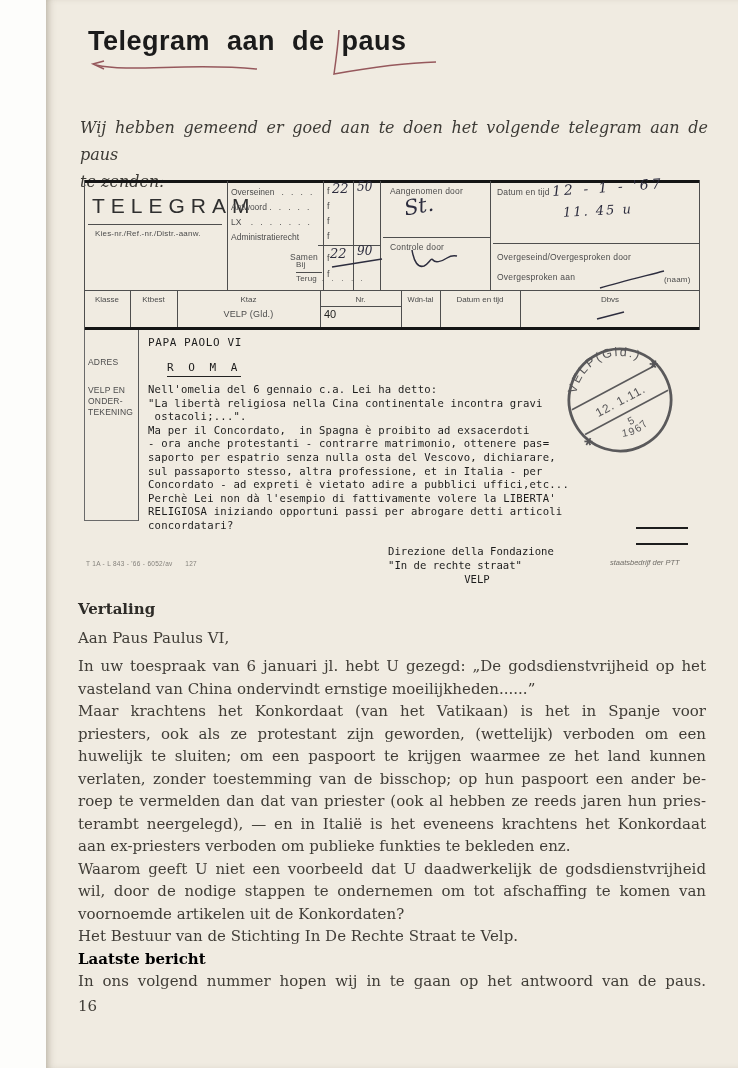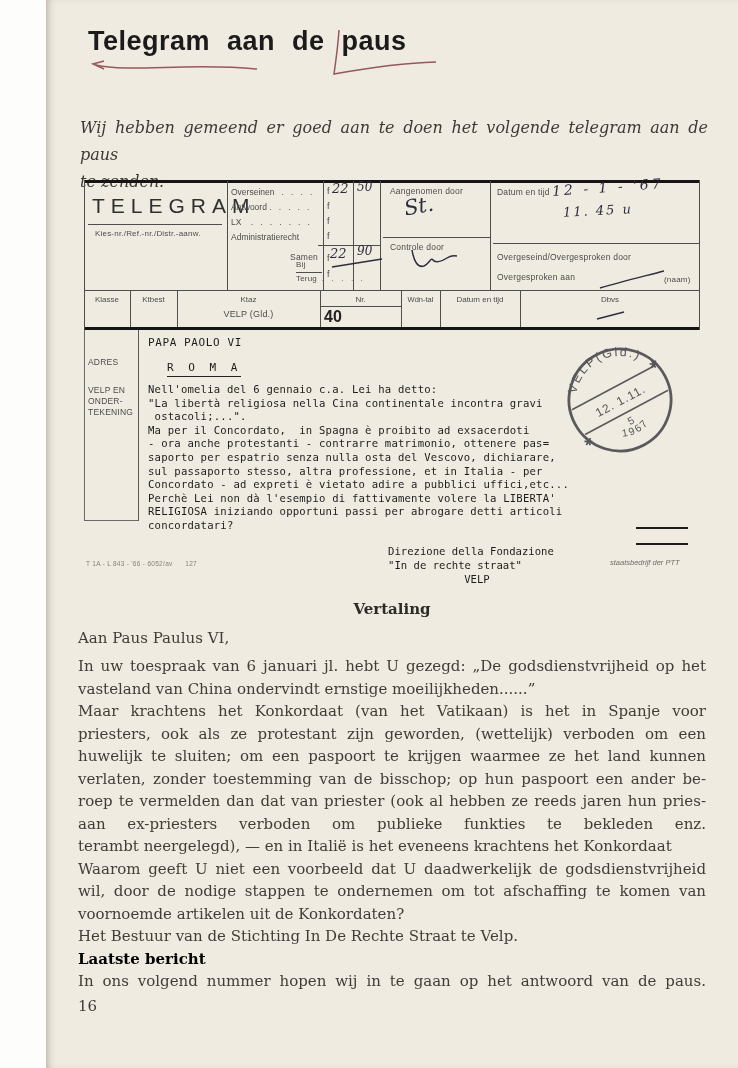--- a/index.html
+++ b/index.html
@@ -21,21 +21,21 @@
   .col-h{position:absolute;top:295px;font-size:8px;color:#4c4c4c;text-align:center;}
   .ink{position:absolute;font-family:"DejaVu Serif",serif;font-style:italic;color:#2d2d3e;}
   .mono{position:absolute;font-family:"DejaVu Sans Mono",monospace;color:#1c1c1c;}
   .msg{white-space:pre;font-size:10.6px;line-height:13.6px;letter-spacing:.2px;}
   .msg > div{white-space:pre;}
   .sig{width:178px;font-size:10.6px;line-height:14px;}
   .sig > div:last-child{text-align:center;}
   .brand{position:absolute;left:92px;top:194px;font-size:21px;letter-spacing:6px;color:#2f2f2f;font-weight:500;}
   .vertaling{position:absolute;left:78px;top:598px;width:628px;font-family:"DejaVu Serif",serif;
              font-size:15px;line-height:22.5px;color:#403d37;}
-  .v-head{text-align:center;font-weight:bold;margin-bottom:6px;color:#2e2c28;}
+  .v-head{text-align:left;font-weight:bold;margin-bottom:6px;color:#2e2c28;}
   .v-salut{margin-bottom:6px;}
   .para > div{text-align:justify;}
   .para > div:not(:last-child){text-align-last:justify;}
   .para.stretch > div{text-align-last:justify;}
   .v-laatste{text-align:left;font-weight:bold;color:#000000;}
   .pagenum{margin-top:2px;}
   svg{position:absolute;pointer-events:none;}
   .stampsvg{left:556px;top:336px;opacity:.82;}
   .stamp-text{font-family:"Liberation Sans",sans-serif;fill:#35353a;}
 </style>
@@ -121,21 +121,21 @@
   <div class="formlabel" style="left:664px;top:275px;font-size:8px">(naam)</div>
 
   <div class="col-h" style="left:84px;width:46px">Klasse</div>
   <div class="col-h" style="left:130px;width:47px">Ktbest</div>
   <div class="col-h" style="left:177px;width:143px">Ktaz</div>
   <div class="col-h" style="left:320px;width:81px">Nr.</div>
   <div class="col-h" style="left:401px;width:39px;font-size:7.5px">Wdn-tal</div>
   <div class="col-h" style="left:440px;width:80px">Datum en tijd</div>
   <div class="col-h" style="left:520px;width:180px">Dbvs</div>
   <div class="formlabel" style="left:177px;top:309px;width:143px;text-align:center;font-size:9px">VELP (Gld.)</div>
-  <div class="abs" style="left:324px;top:308px;font-size:16px;font-weight:700;color:#222">40</div>
+  <div class="abs" style="left:324px;top:308px;font-size:11px;font-weight:400;color:#222">40</div>
 
   <div class="formlabel" style="left:88px;top:357px">ADRES</div>
   <div class="formlabel" style="left:88px;top:385px;line-height:11px">
       <div>VELP EN</div>
       <div>ONDER-</div>
       <div>TEKENING</div>
     </div>
 
   <div class="mono" style="left:148px;top:336px;font-size:11px;letter-spacing:.6px">PAPA PAOLO VI</div>
   <div class="mono" style="left:167px;top:361px;font-size:11px;letter-spacing:4px;border-bottom:1.2px solid #222;padding-bottom:2px">R O M A</div>
@@ -187,22 +187,22 @@
     <div class="para">
         <div>In uw toespraak van 6 januari jl. hebt U gezegd: „De godsdienstvrijheid op het</div>
         <div>vasteland van China ondervindt ernstige moeilijkheden......”</div>
       </div>
     <div class="para">
         <div>Maar krachtens het Konkordaat (van het Vatikaan) is het in Spanje voor</div>
         <div>priesters, ook als ze protestant zijn geworden, (wettelijk) verboden om een</div>
         <div>huwelijk te sluiten; om een paspoort te krijgen waarmee ze het land kunnen</div>
         <div>verlaten, zonder toestemming van de bisschop; op hun paspoort een ander be-</div>
         <div>roep te vermelden dan dat van priester (ook al hebben ze reeds jaren hun pries-</div>
+        <div>terambt neergelegd), — en in Italië is het eveneens krachtens het Konkordaat</div>
         <div>aan ex-priesters verboden om publieke funkties te bekleden enz.</div>
-        <div>terambt neergelegd), — en in Italië is het eveneens krachtens het Konkordaat</div>
       </div>
     <div class="para">
         <div>Waarom geeft U niet een voorbeeld dat U daadwerkelijk de godsdienstvrijheid</div>
         <div>wil, door de nodige stappen te ondernemen om tot afschaffing te komen van</div>
         <div>voornoemde artikelen uit de Konkordaten?</div>
       </div>
     <div class="para">
         <div>Het Bestuur van de Stichting In De Rechte Straat te Velp.</div>
       </div>
     <div class="v-laatste">Laatste bericht</div>

